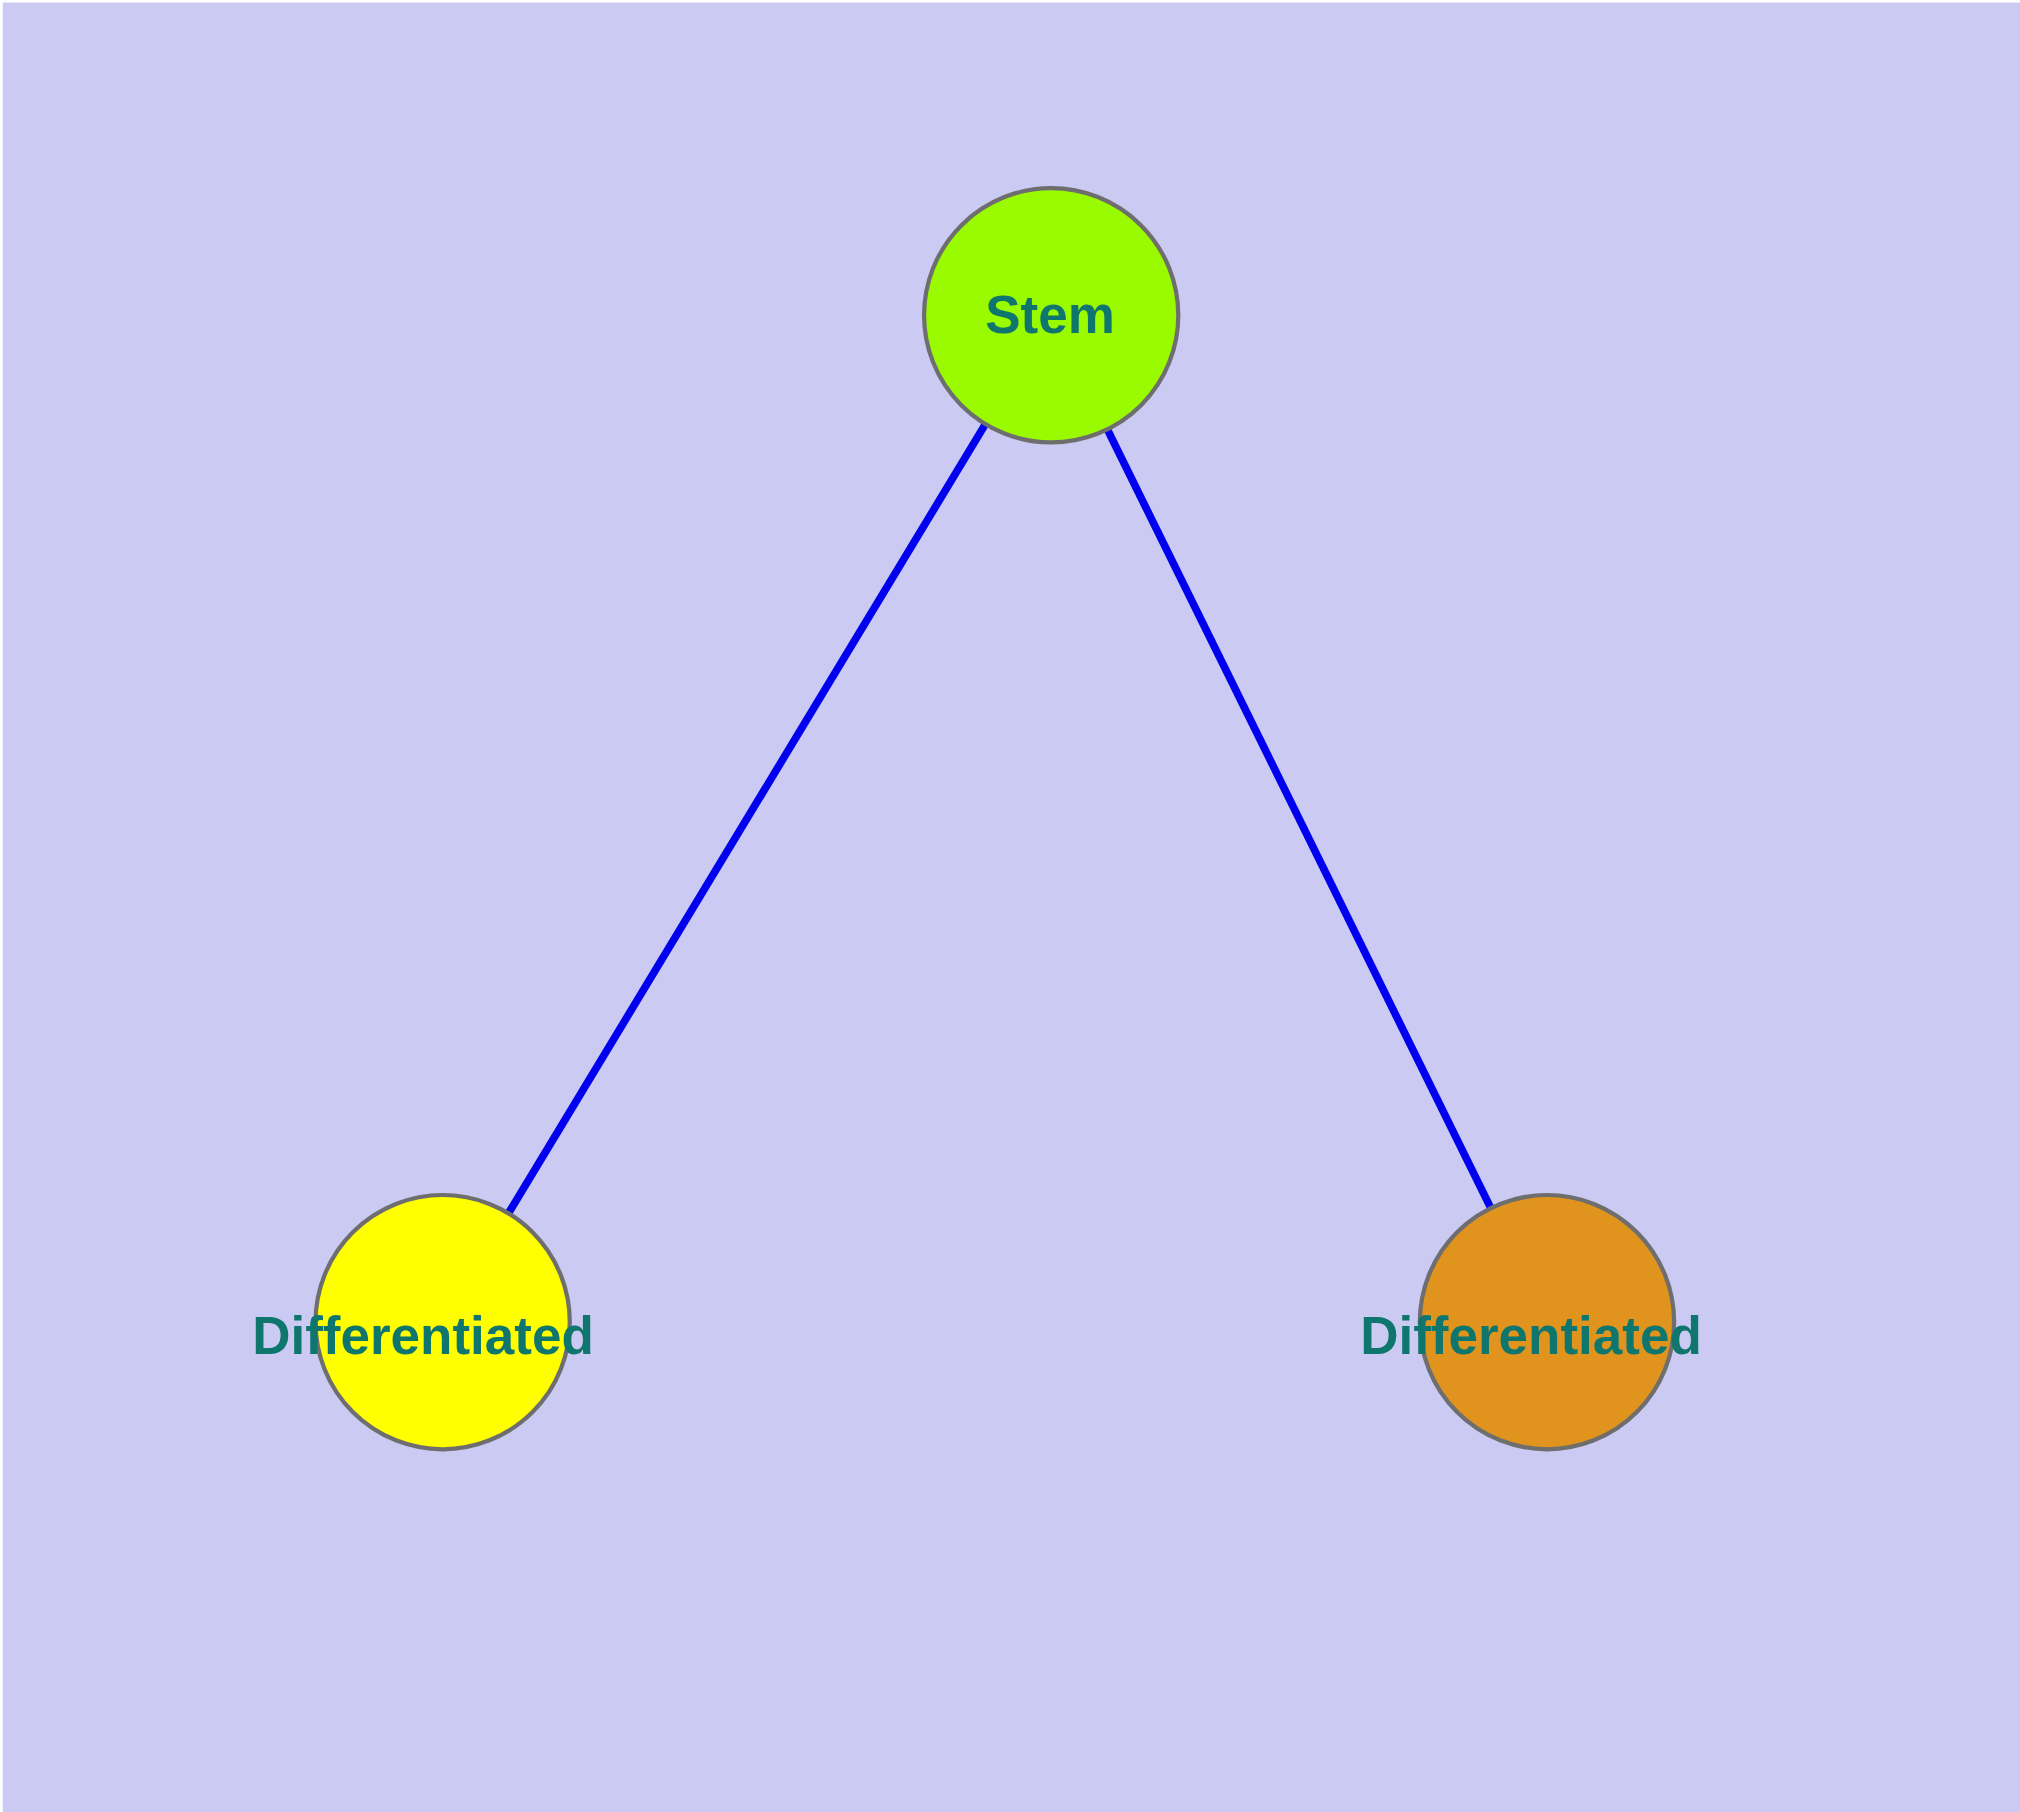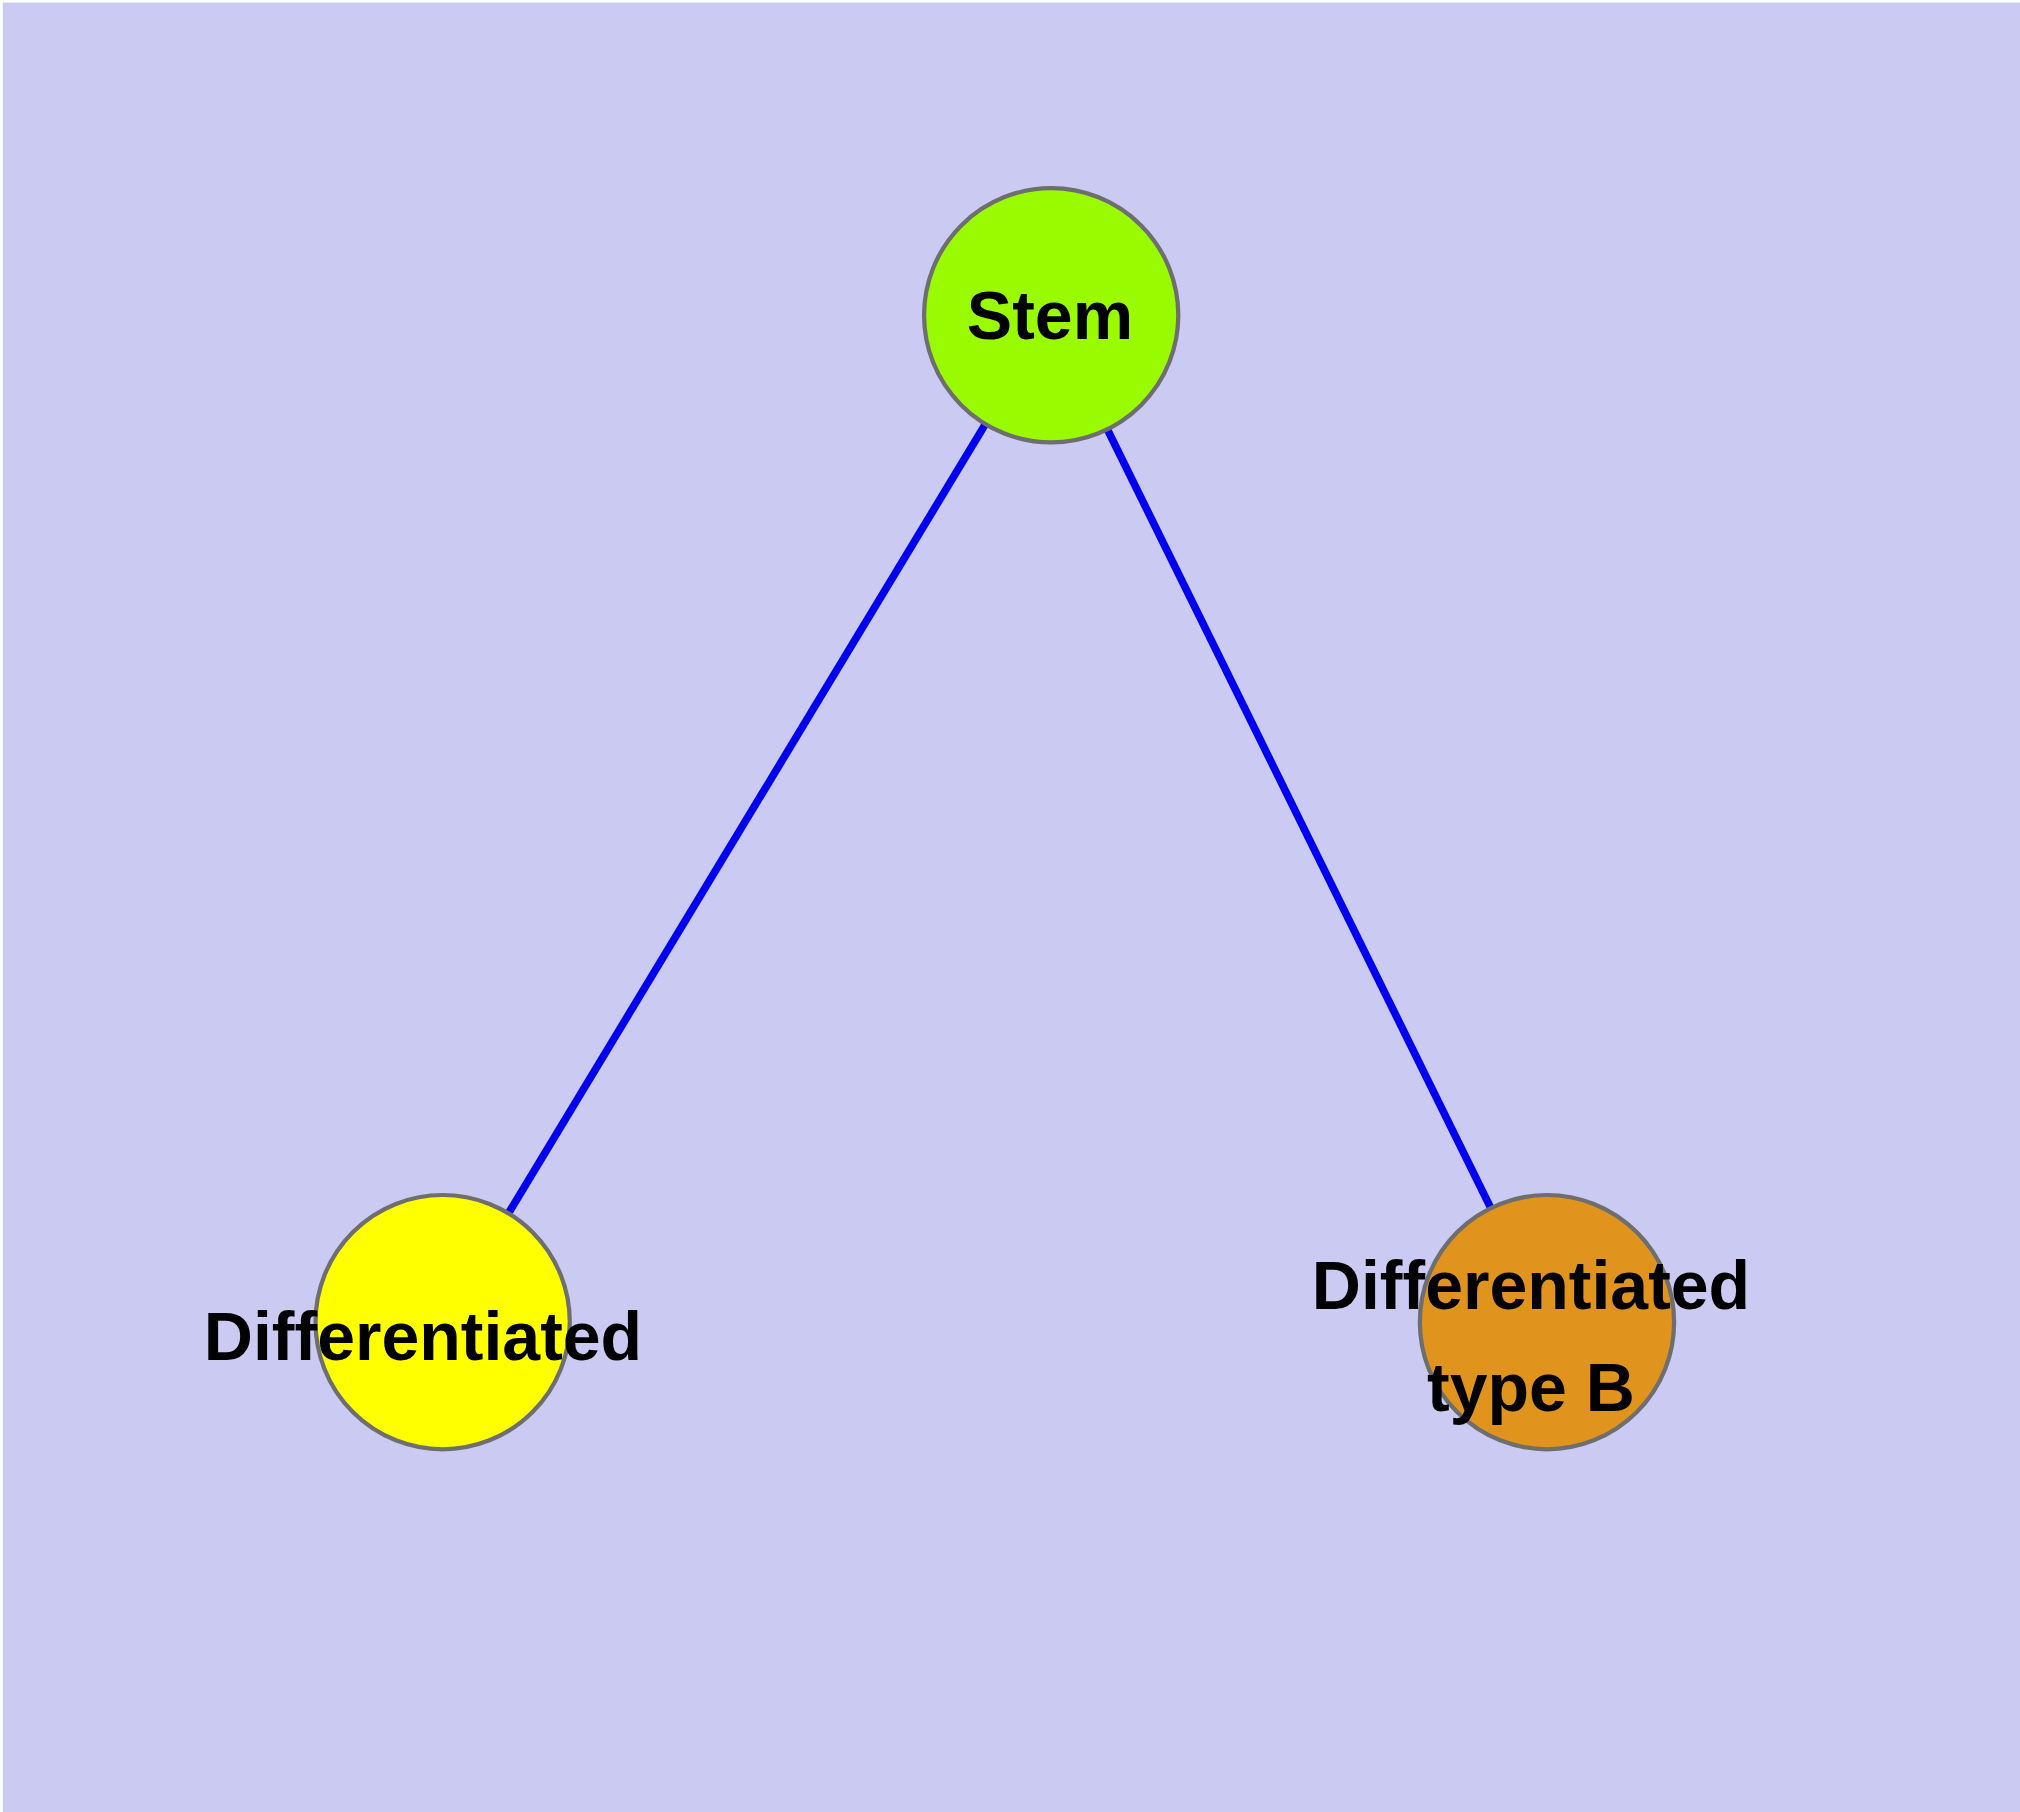--- a/index.html
+++ b/index.html
@@ -18,23 +18,23 @@
   .graph-svg {
     position: absolute;
     left: 0;
     top: 0;
     display: block;
   }
   .node-label {
     position: absolute;
     transform: translate(-50%, -50%);
     text-align: center;
-    color: #000000;
+    color: #0f766e;
     font-weight: bold;
-    font-size: 68px;
+    font-size: 53px;
     line-height: 102px;
     white-space: nowrap;
     letter-spacing: 0px;
   }
   .node-label span { display: block; }
 </style>
 </head>
 <body>
 
 <div class="canvas">
@@ -53,16 +53,15 @@
   <div class="node-label" style="left: 1050px; top: 315px;">
     <span>Stem</span>
   </div>
 
   <div class="node-label" style="left: 423px; top: 1336px;">
     <span>Differentiated</span>
   </div>
 
   <div class="node-label" style="left: 1531px; top: 1336px;">
     <span>Differentiated</span>
-    <span>type B</span>
   </div>
 </div>
 
 
 </body></html>

